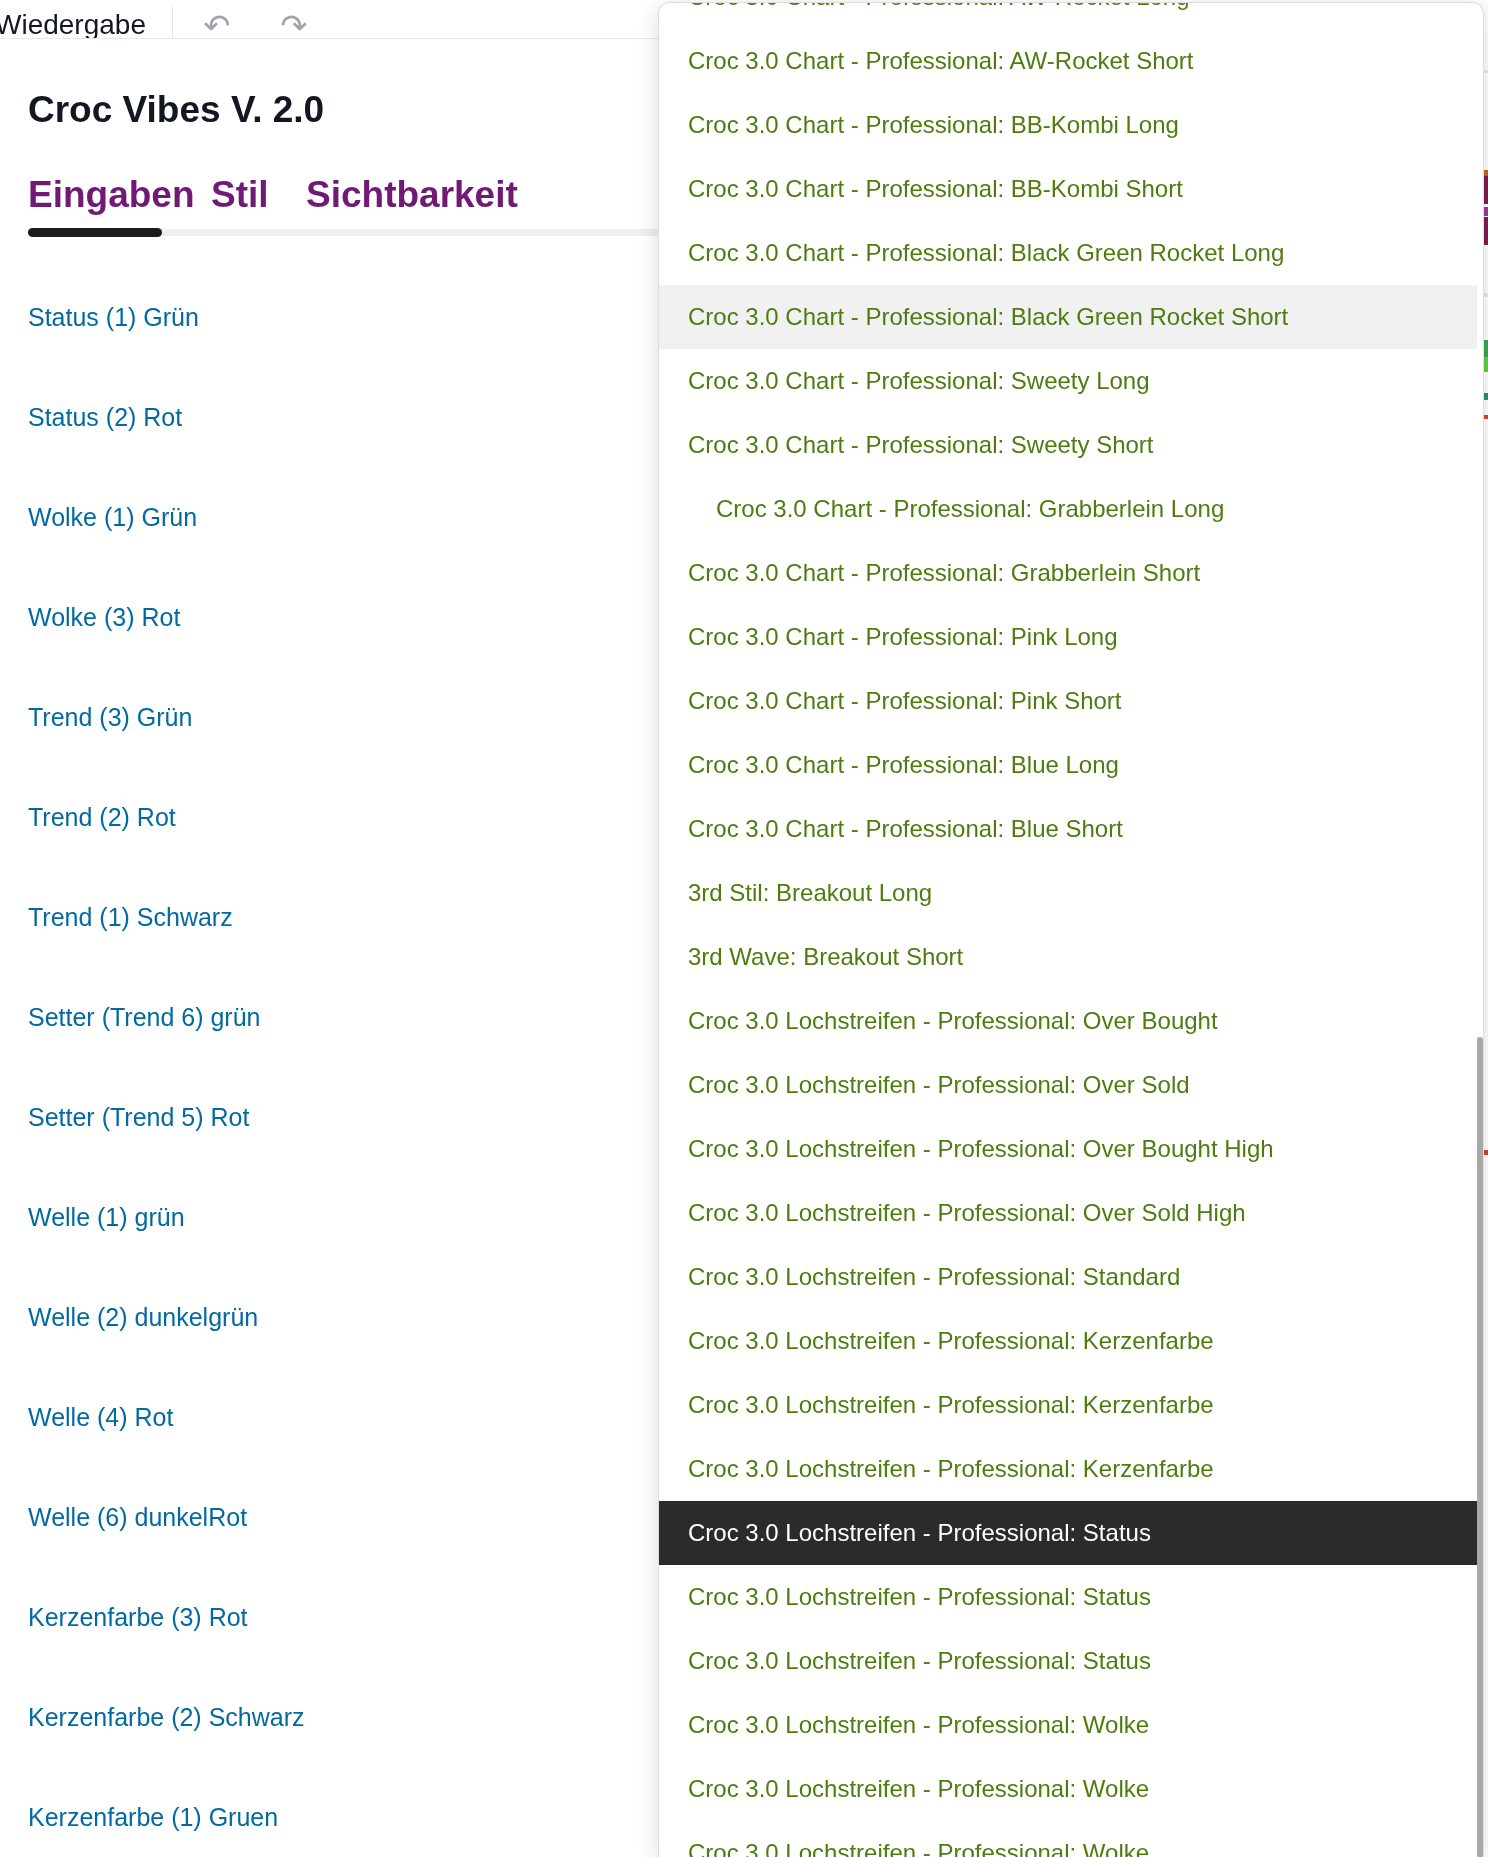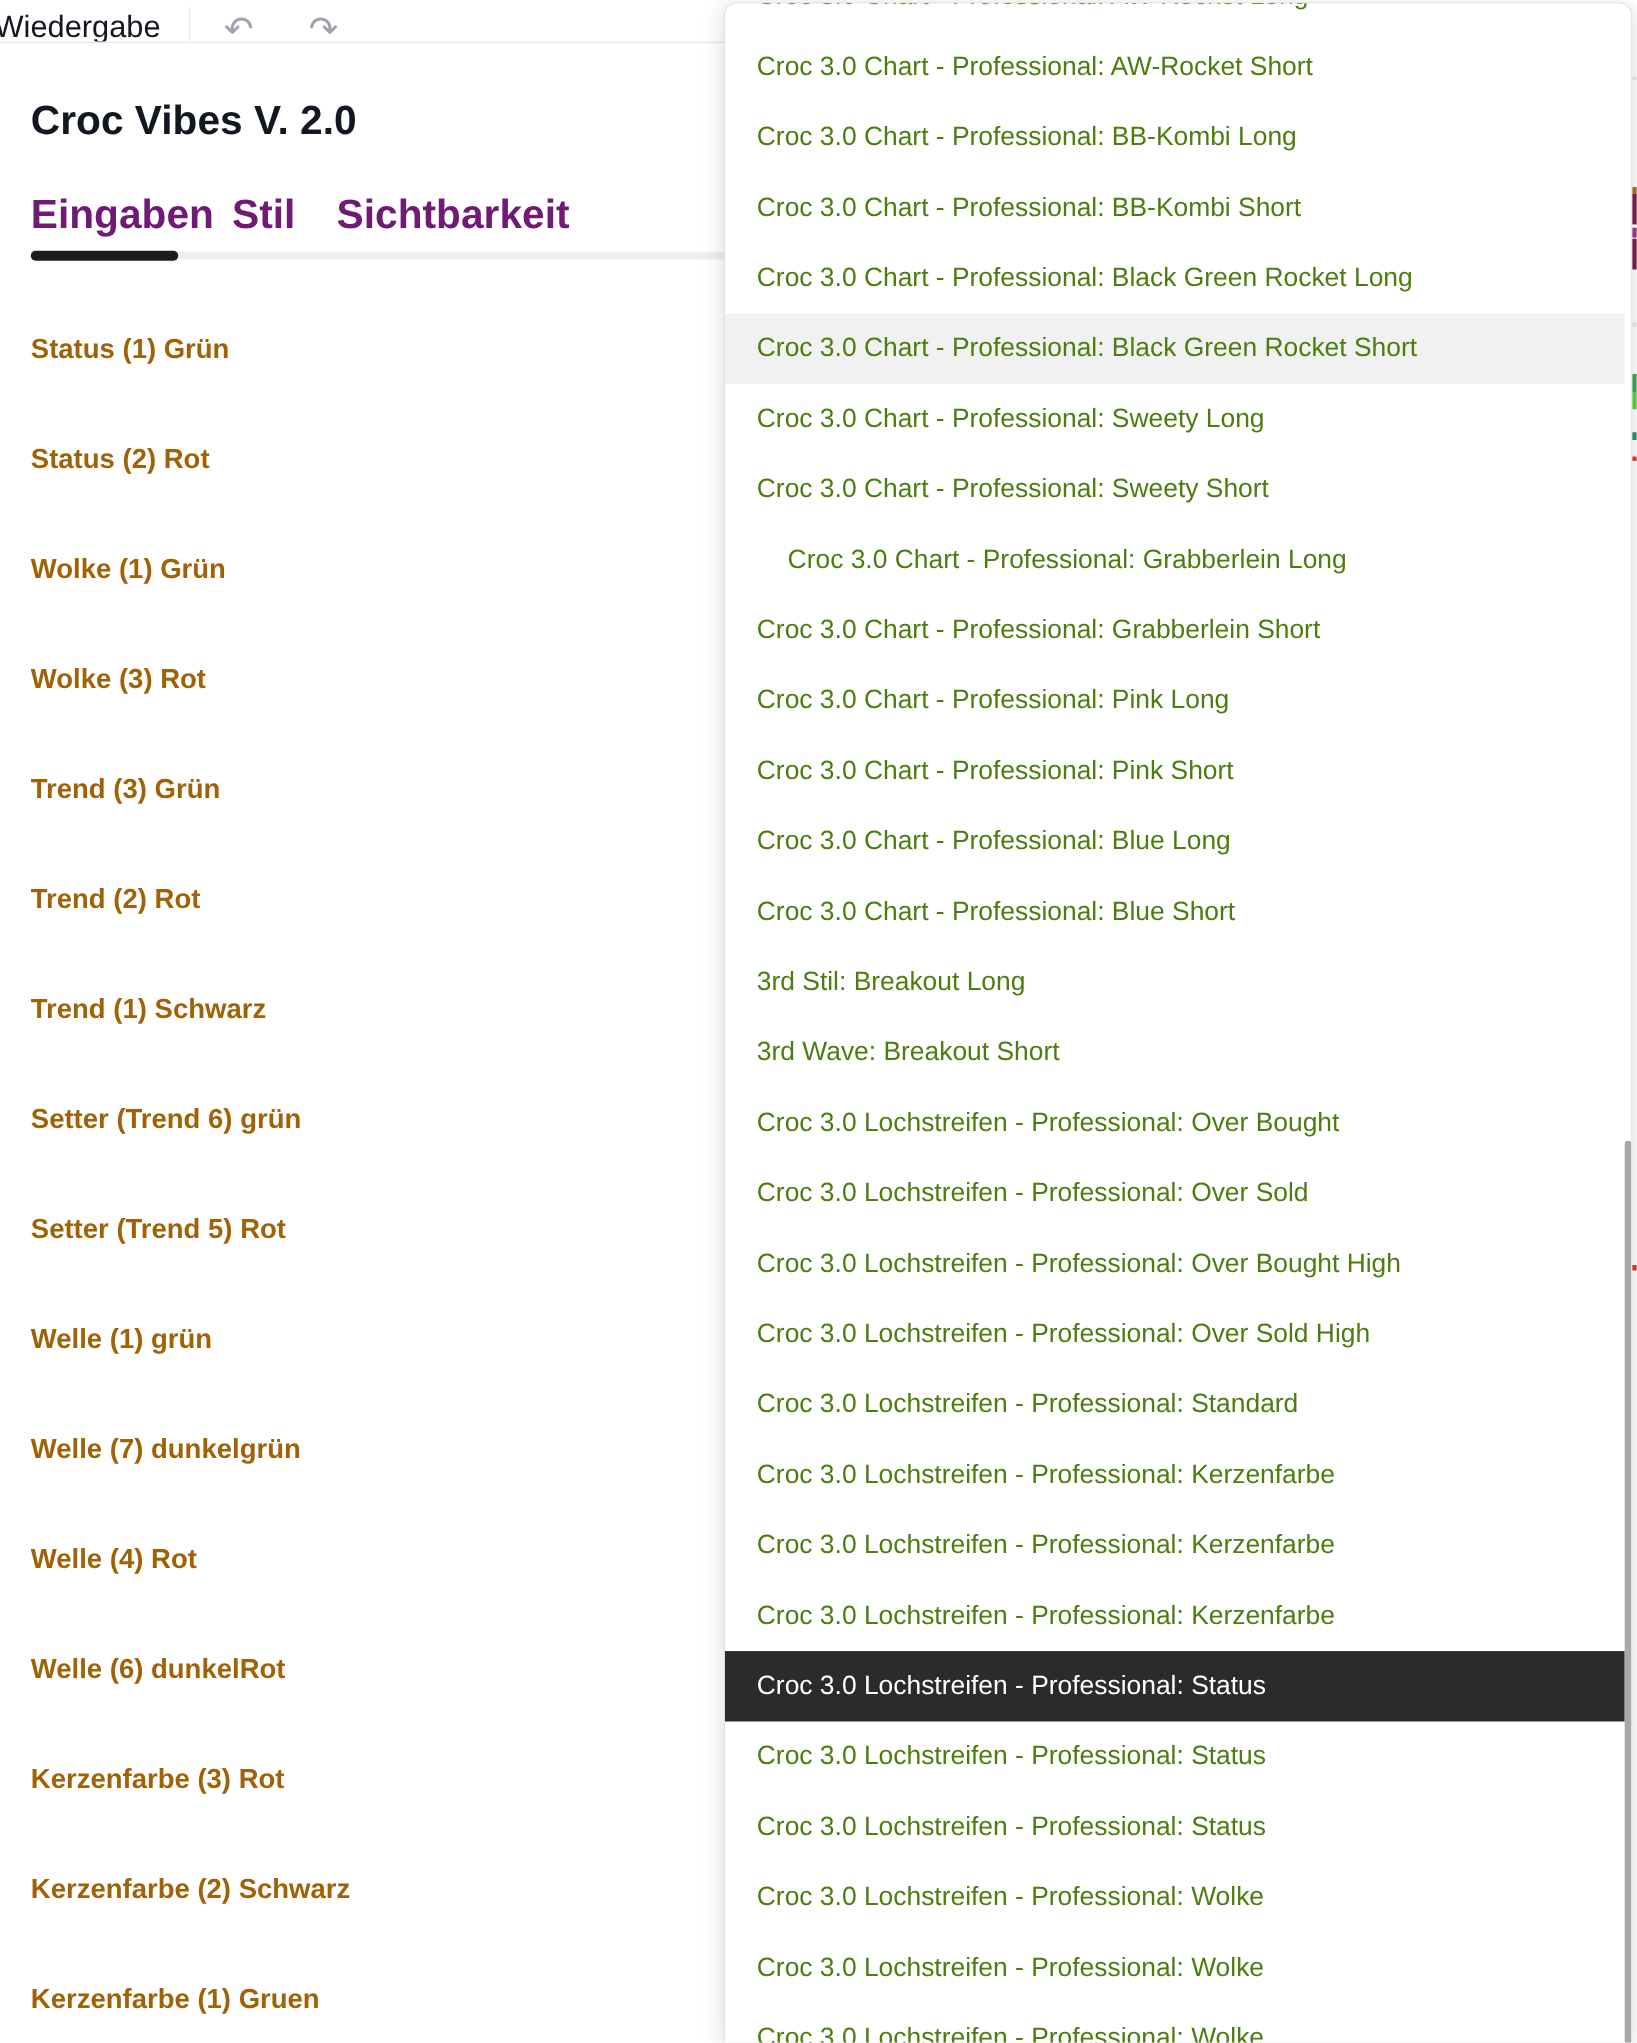--- a/index.html
+++ b/index.html
@@ -54,21 +54,21 @@
     position:absolute;left:28px;top:190px;width:1440px;height:7px;
     border-radius:3.5px;background:#efefef;
   }
   .tab-underline{
     position:absolute;left:28px;top:189px;width:134px;height:9px;
     border-radius:4.5px;background:var(--underline,#1c1c1c);
   }
   .inputs-list{position:absolute;left:0;top:0;width:660px;height:1819px;}
   .input-item{
     position:absolute;left:28px;height:30px;line-height:30px;
-    font-size:25px;color:#a16207;white-space:nowrap;font-weight:bold;
+    font-size:25px;color:#0369a1;white-space:nowrap;
   }
   
   
   .chart-edge{
     position:absolute;left:1484px;top:0;width:4px;height:1857px;
     background:#ffffff;z-index:3;
   }
   .sliver{position:absolute;left:0;width:4px;}
   
   .dropdown{
@@ -113,21 +113,21 @@
       <div class="input-item" style="top: 263px;">Status (1) Grün</div>
       <div class="input-item" style="top: 363px;">Status (2) Rot</div>
       <div class="input-item" style="top: 463px;">Wolke (1) Grün</div>
       <div class="input-item" style="top: 563px;">Wolke (3) Rot</div>
       <div class="input-item" style="top: 663px;">Trend (3) Grün</div>
       <div class="input-item" style="top: 763px;">Trend (2) Rot</div>
       <div class="input-item" style="top: 863px;">Trend (1) Schwarz</div>
       <div class="input-item" style="top: 963px;">Setter (Trend 6) grün</div>
       <div class="input-item" style="top: 1063px;">Setter (Trend 5) Rot</div>
       <div class="input-item" style="top: 1163px;">Welle (1) grün</div>
-      <div class="input-item" style="top: 1263px;">Welle (7) dunkelgrün</div>
+      <div class="input-item" style="top: 1263px;">Welle (2) dunkelgrün</div>
       <div class="input-item" style="top: 1363px;">Welle (4) Rot</div>
       <div class="input-item" style="top: 1463px;">Welle (6) dunkelRot</div>
       <div class="input-item" style="top: 1563px;">Kerzenfarbe (3) Rot</div>
       <div class="input-item" style="top: 1663px;">Kerzenfarbe (2) Schwarz</div>
       <div class="input-item" style="top: 1763px;">Kerzenfarbe (1) Gruen</div>
     </div>
 </div>
 
 <div class="chart-edge">
     <div class="sliver" style="top: 70px; height: 3px; background: rgb(232, 232, 232);"></div>

